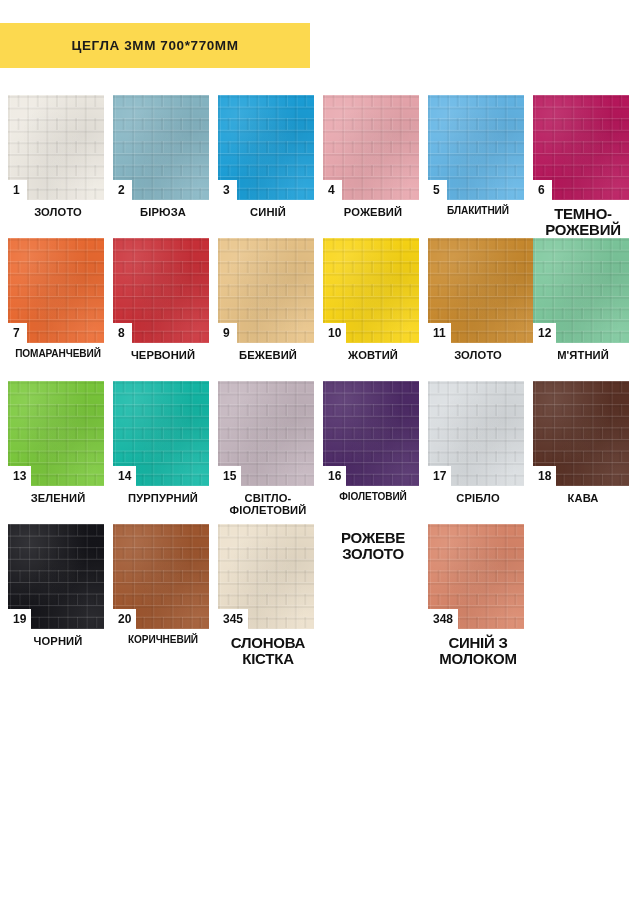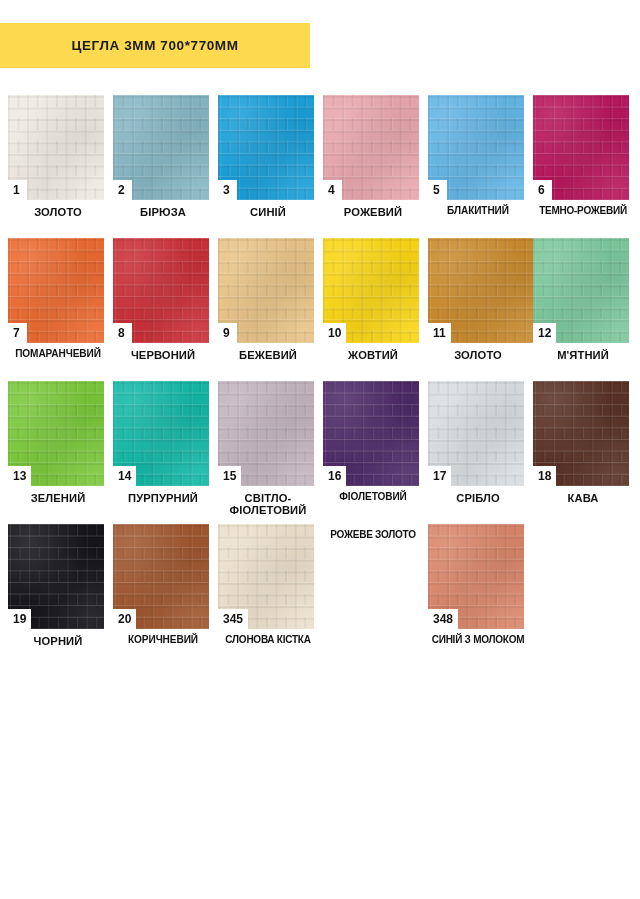--- a/index.html
+++ b/index.html
@@ -151,21 +151,21 @@
     margin-top: 6px;
     font-size: 11.2px;
     font-weight: bold;
     color: #111111;
     text-align: center;
     line-height: 1.08;
     letter-spacing: 0.1px;
     word-break: break-word;
   }
   .label.sm  { font-size: 10.1px; letter-spacing: -0.1px; }
-  .label.xs  { font-size: 10px;  letter-spacing: -0.25px; }
+  .label.xs  { font-size: 15px;  letter-spacing: -0.25px; }
 </style>
 </head>
 <body>
 
 <div class="header-banner">
   <div class="header-title">ЦЕГЛА 3ММ 700*770ММ</div>
 </div>
 
 <div class="grid">
     <div class="grid-row">

